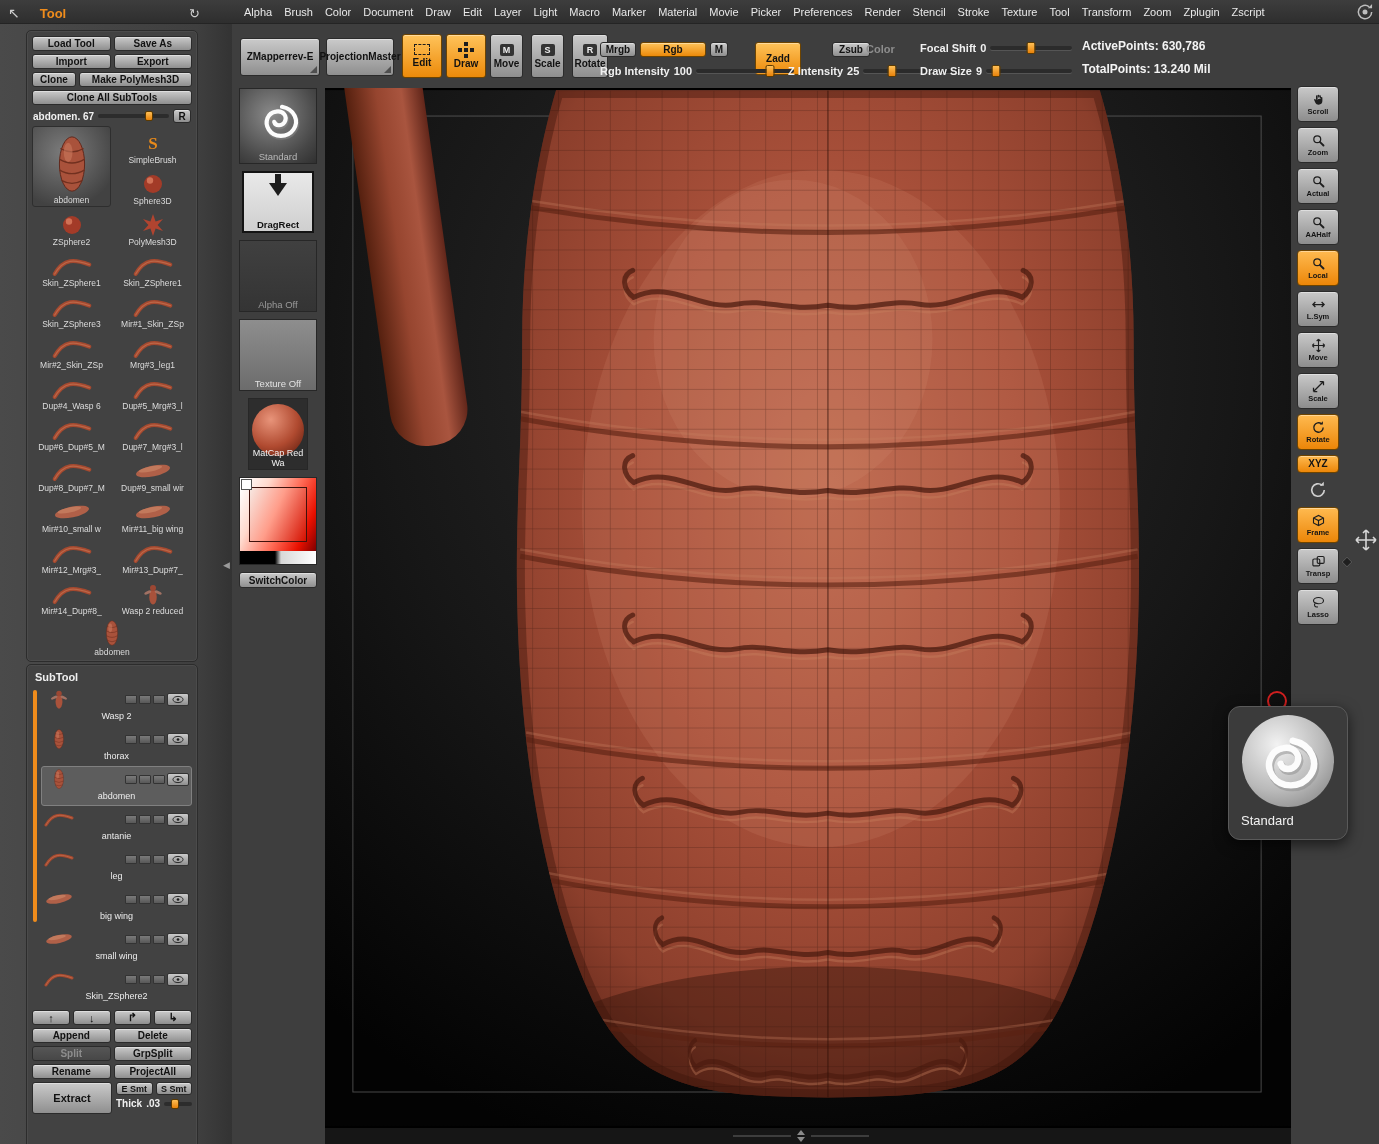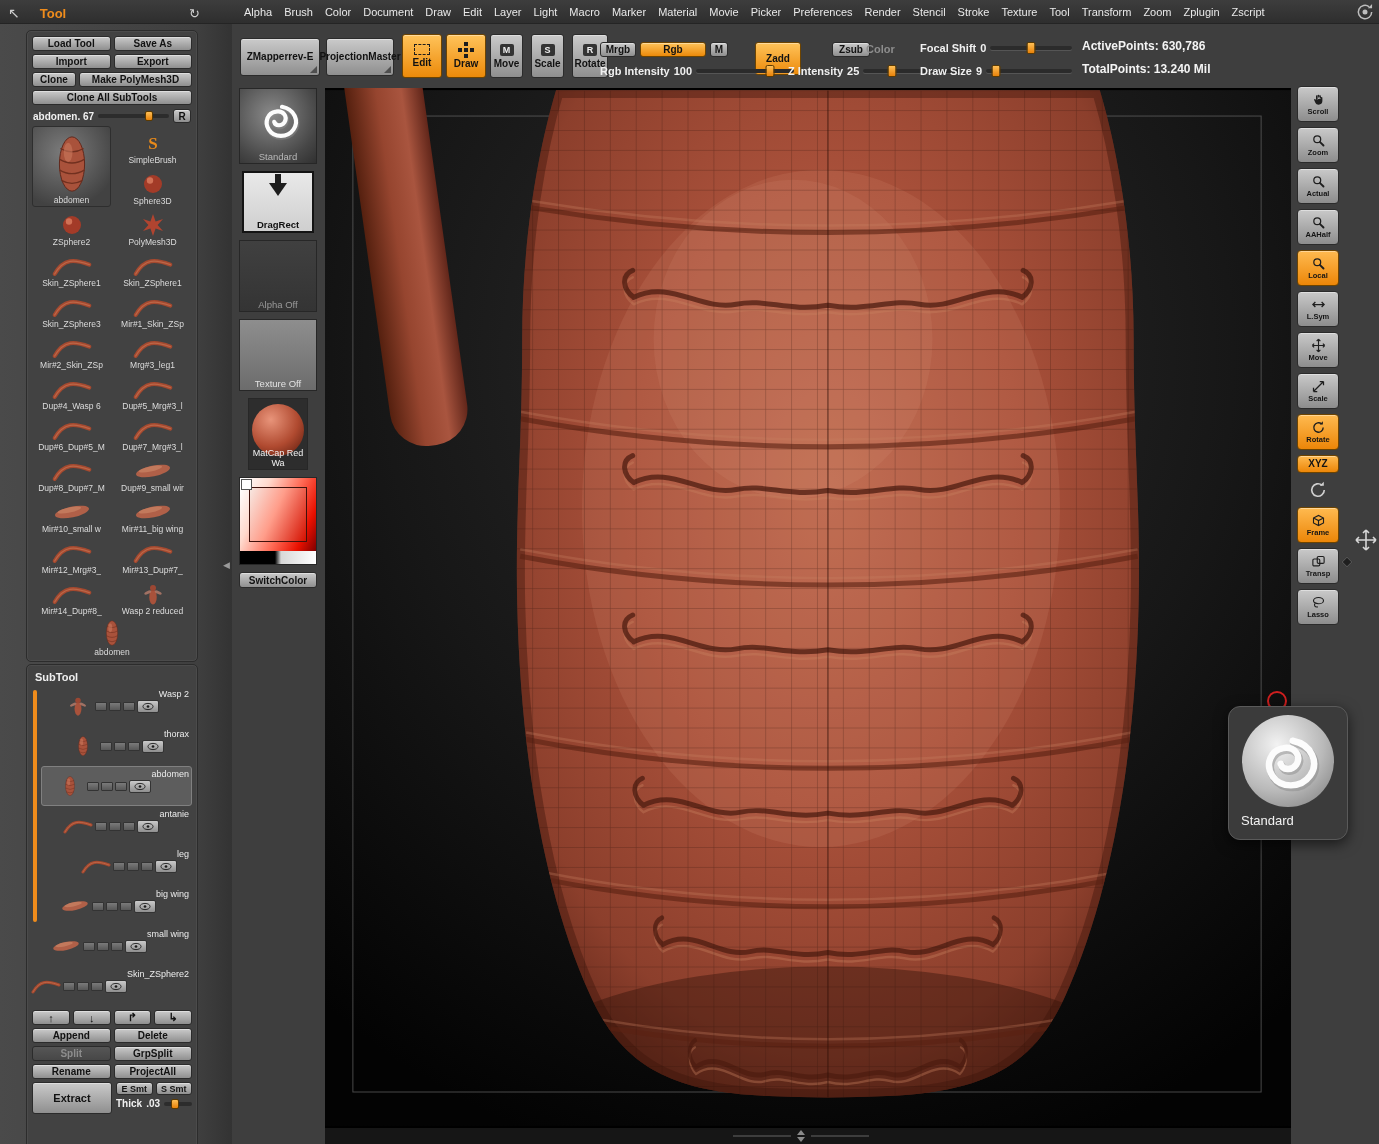--- a/index.html
+++ b/index.html
@@ -36,21 +36,21 @@
 .qitem.size-wide{grid-column:span 2}
 .qicon{width:50px;height:24px;flex:0 0 auto}
 .size-large .qicon{width:50px;height:62px}
 .size-wide .qicon{width:44px;height:28px}
 .qlabel{font-size:8.5px;color:#dcdcdc;white-space:nowrap;max-width:84px;overflow:hidden;line-height:11px}
 
 #subtool-panel{top:664px;height:492px}
 #subtool-title{color:#efefef;font-size:11px;font-weight:bold;margin:1px 0 3px 3px}
 #subtool-list{position:relative;padding-left:9px}
 #subtool-scroll{position:absolute;left:1px;top:4px;width:4px;height:232px;background:#ef8c1c;border-radius:2px}
-.strow{height:40px;display:flex;flex-direction:row;justify-content:flex-end;border-radius:3px;padding:1px 2px;border:1px solid transparent}
+.strow{height:40px;display:flex;flex-direction:column;justify-content:flex-start;border-radius:3px;padding:1px 2px;border:1px solid transparent}
 .strow.active{background:#5d5d5d;border-color:#808080}
 .strow-main{display:flex;align-items:center;gap:2px}
 .stthumb{width:30px;height:22px;flex:0 0 auto}
 .stboxes{display:flex;gap:2px;margin-left:auto}
 .stbox{width:12px;height:9px;background:linear-gradient(#7a7a7a,#585858);border:1px solid #333;border-radius:1px}
 .steye{width:22px;height:13px;background:linear-gradient(#cacaca,#8f8f8f);border:1px solid #333;border-radius:2px;display:flex;align-items:center;justify-content:center}
 .steye svg{width:14px;height:9px}
 .stlabel{font-size:9px;color:#ececec;text-align:center;margin-top:1px;line-height:10px}
 #st-arrows{display:flex;gap:3px;margin:4px 0 3px}
 #st-arrows .btn{flex:1;height:15px;font-size:11px}

